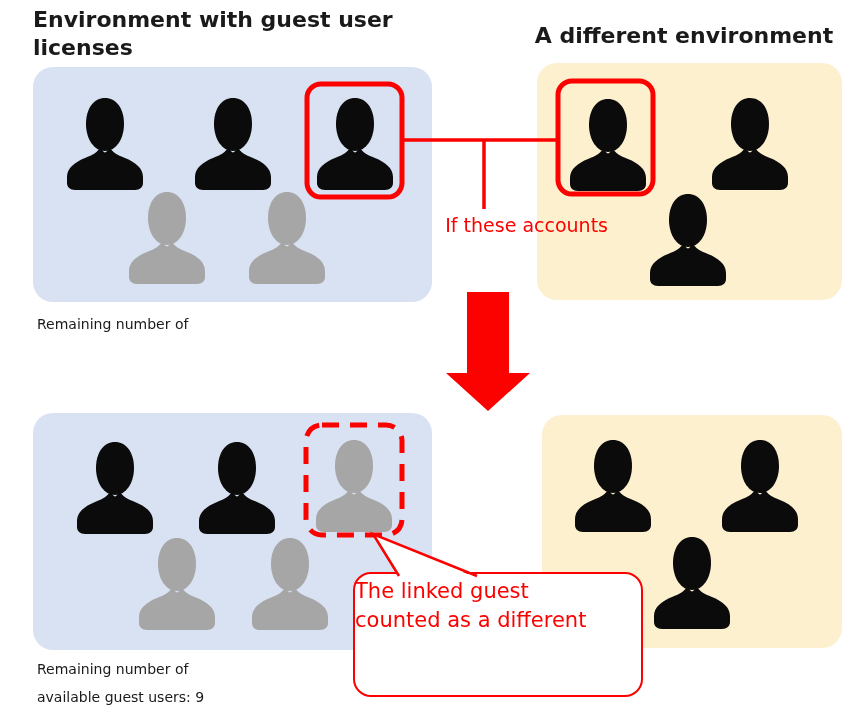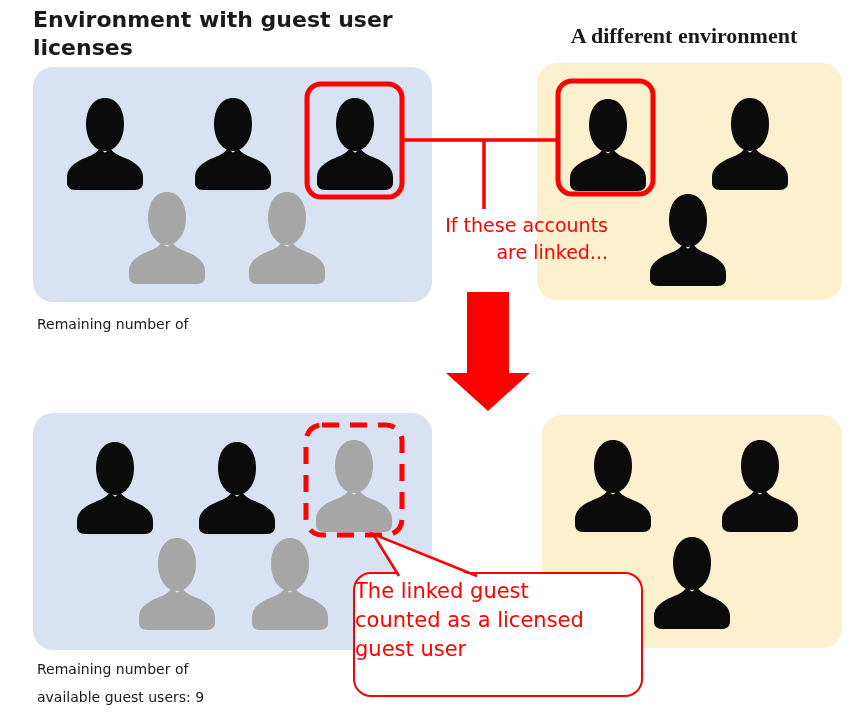--- a/index.html
+++ b/index.html
@@ -6,21 +6,21 @@
   body{
     width:863px;height:719px;background:#ffffff;position:relative;overflow:hidden;
     font-family:"DejaVu Sans","Liberation Sans",sans-serif;
   }
   .abs{position:absolute;}
   .title{
     font-size:22px;font-weight:bold;color:var(--text-dark);line-height:28px;
     letter-spacing:0px;
   }
   #title-left{left:33px;top:6px;width:430px;}
-  #title-right{left:523px;top:22px;width:322px;text-align:center;white-space:nowrap;font-family:Liberation Serif, serif;}
+  #title-right{left:523px;top:22px;width:322px;text-align:center;white-space:nowrap;}
   .panel{position:absolute;border-radius:20px;z-index:1;}
   #panel-top-left{left:33px;top:67px;width:399px;height:235px;background:var(--panel-blue);}
   #panel-top-right{left:537px;top:63px;width:305px;height:237px;background:var(--panel-cream);}
   #panel-bottom-left{left:33px;top:413px;width:399px;height:237px;background:var(--panel-blue);}
   #panel-bottom-right{left:542px;top:415px;width:300px;height:233px;background:var(--panel-cream);}
   .person{position:absolute;width:80px;height:96px;z-index:2;}
   .person.black{color:var(--icon-black);}
   .person.gray{color:var(--icon-gray);}
   .caption{
     position:absolute;font-size:14px;line-height:28px;color:var(--text-dark);z-index:2;
@@ -116,28 +116,26 @@
 <div class="caption" id="caption-top">
   <div>Remaining number of</div>
 </div>
 <div class="caption" id="caption-bottom">
   <div>Remaining number of</div>
   <div>available guest users: 9</div>
 </div>
 
 <div id="link-note">
   <div>If these accounts</div>
-  <div>are linked...</div>
 </div>
 
 <div id="speech-bubble">
   <div class="bubble-text">
     <div>The linked guest</div>
-    <div>counted as a licensed</div>
-    <div>guest user</div>
+    <div>counted as a different</div>
   </div>
 </div>
 
 <svg id="overlay" width="863" height="719" xmlns="http://www.w3.org/2000/svg">
 
   <path d="M403 140 H560 M484 140 V209" fill="none" style="stroke:var(--accent-red)" stroke-width="3.5"></path>
 
   <rect x="307" y="84" width="95" height="113" rx="14" fill="none" style="stroke:var(--accent-red)" stroke-width="5"></rect>
   <rect x="558" y="81" width="95" height="113" rx="14" fill="none" style="stroke:var(--accent-red)" stroke-width="5"></rect>
 

